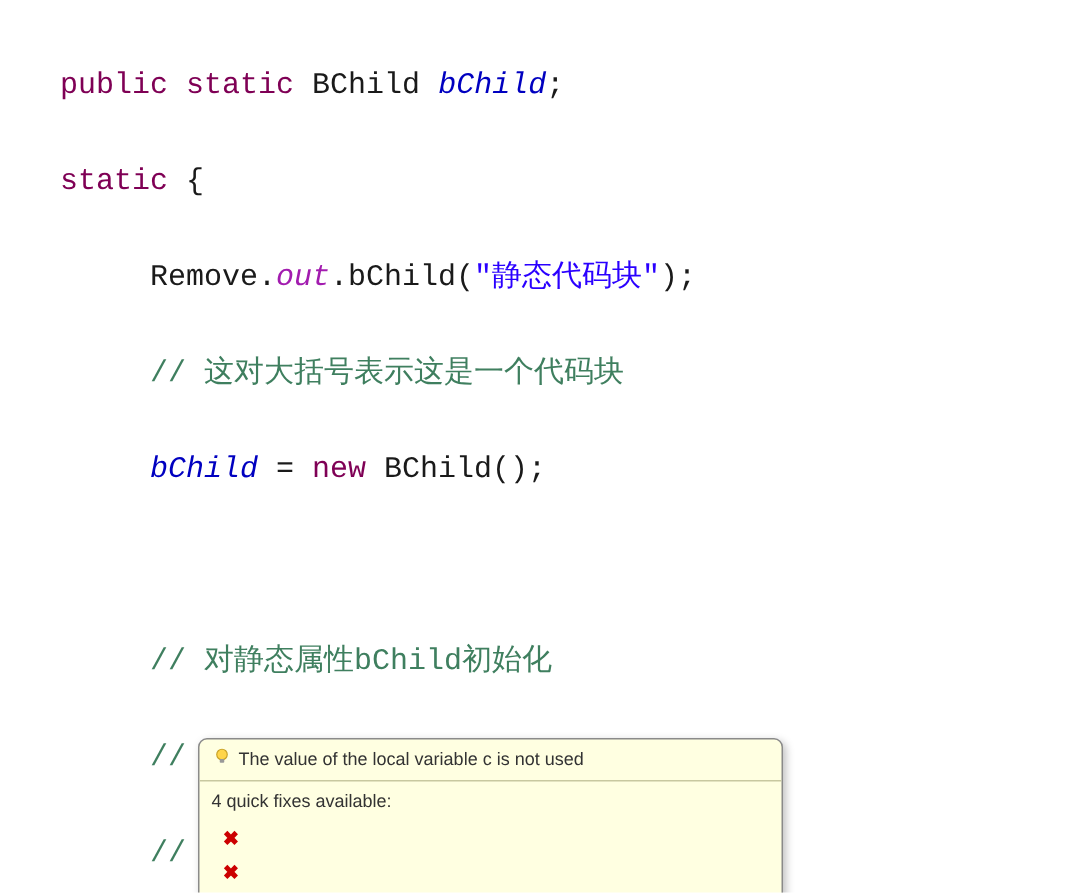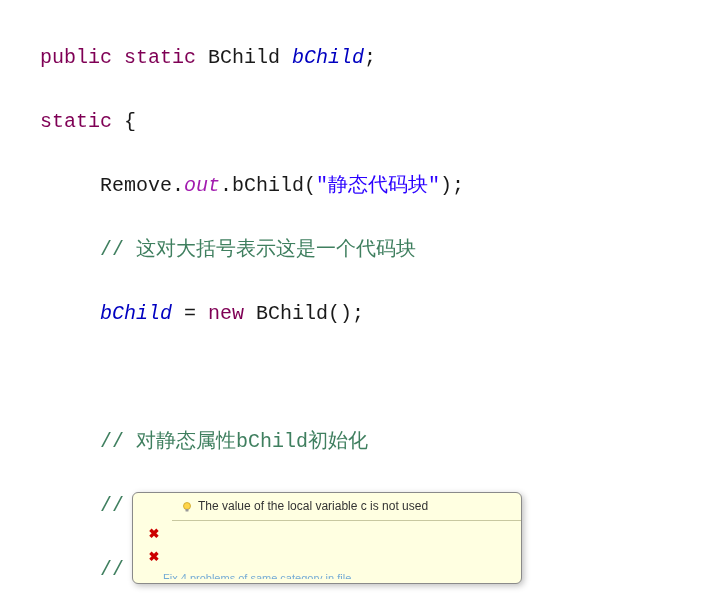--- a/index.html
+++ b/index.html
@@ -43,24 +43,22 @@
     box-shadow: 2px 2px 6px rgba(0,0,0,0.25);
     font-family: "Segoe UI", Tahoma, sans-serif;
     font-size: 12px;
     color: #333;
     padding: 0;
     overflow: hidden;
   }
   .tooltip-header {
     padding: 4px 8px;
     display: flex;
-    align-items: center;
     gap: 4px;
     border-bottom: 1px solid #c8c8a0;
-    margin-left: 39px;
   }
   .tooltip-body {
     padding: 2px 8px 4px 8px;
   }
   .tooltip-fixes-label {
     padding: 2px 0 4px 0;
   }
   .fix-row {
     display: flex;
     align-items: center;
@@ -125,20 +123,21 @@
   <div class="tooltip-header">
     <span class="warn-icon">
       <svg width="14" height="14" viewBox="0 0 14 14">
         <circle cx="7" cy="6" r="3.5" fill="#ffd54a" stroke="#c9a227" stroke-width="0.8"></circle>
         <rect x="5.5" y="9" width="3" height="2.5" fill="#999" rx="0.6"></rect>
       </svg>
     </span>
     <span>The value of the local variable c is not used</span>
   </div>
   <div class="tooltip-body">
+    <div class="tooltip-fixes-label">4 quick fixes available:</div>
     <div class="fix-row">
       <span class="x-icon">✖</span>
     </div>
     <div class="fix-row">
       <span class="x-icon">✖</span>
     </div>
     <div class="fix-row" style="opacity:0.55; overflow:hidden; height:10px; align-items:flex-start;">
       <span class="doc-icon">
         
       </span>

